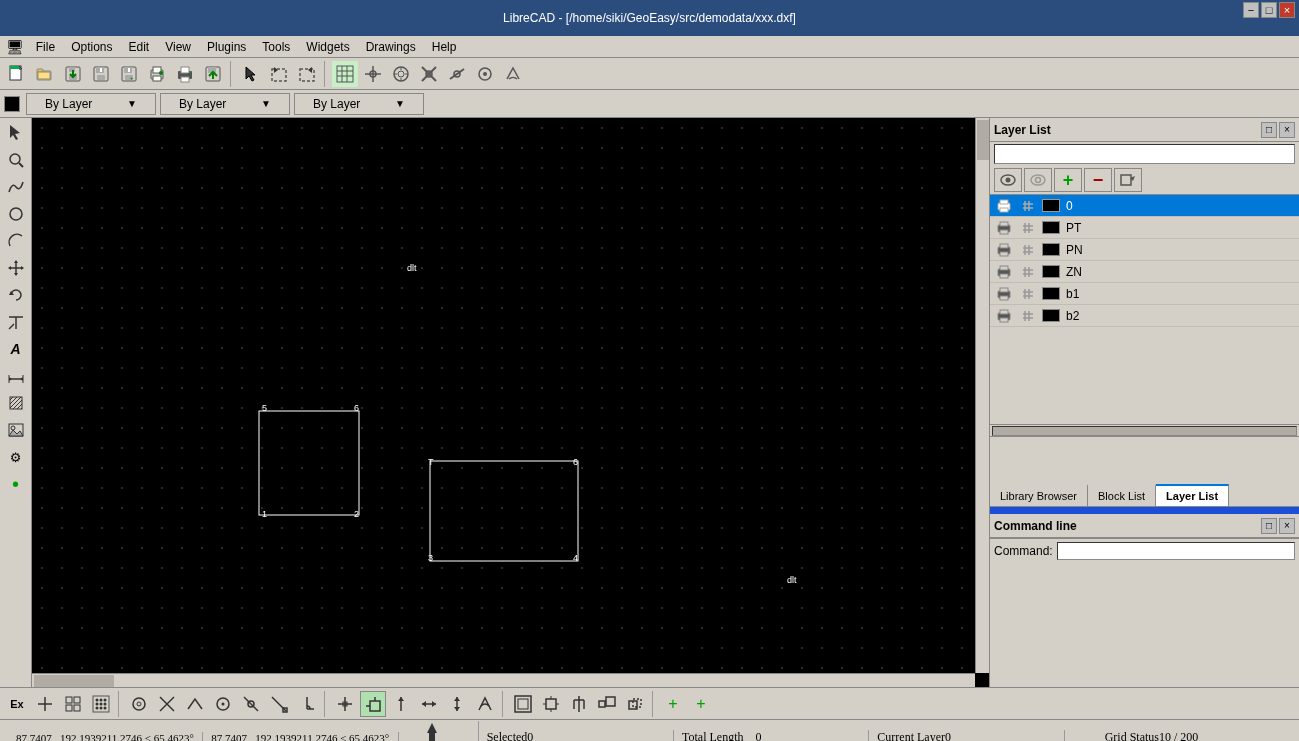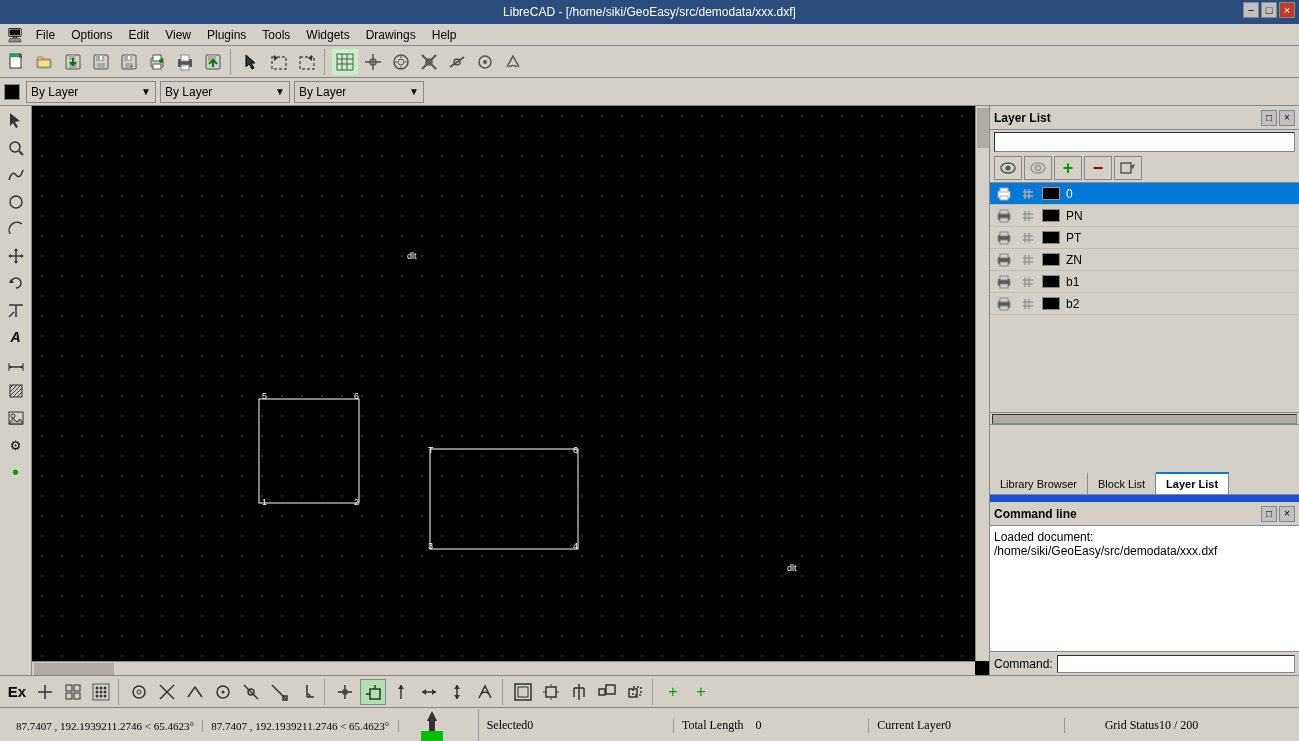--- a/index.html
+++ b/index.html
@@ -5,21 +5,21 @@
     * { box-sizing: border-box; margin: 0; padding: 0; }
     body { font-family: 'Liberation Sans', Arial, sans-serif; font-size: 12px; background: #d4d0c8; overflow: hidden; width: 1299px; height: 741px; }
 
     
     #titlebar {
       background: #2b4d7e;
       color: white;
       text-align: center;
       padding: 3px 0;
       font-size: 12px;
-      height: 24px;
+      height: 36px;
       display: flex;
       align-items: center;
       justify-content: center;
       position: relative;
     }
     #titlebar-controls {
       position: absolute;
       right: 4px;
       top: 2px;
       display: flex;
@@ -79,21 +79,21 @@
       gap: 4px;
     }
     .prop-select {
       height: 22px;
       min-width: 130px;
       background: #d4d0c8;
       border: 1px solid #888;
       font-size: 12px;
       display: flex;
       align-items: center;
-      padding: 0 4px;
+      padding: 0 18px;
       cursor: pointer;
       justify-content: space-between;
     }
     .prop-select span.arrow { font-size: 10px; }
 
     
     #main-layout {
       display: flex;
       height: calc(741px - 22px - 22px - 32px - 28px - 32px - 36px);
     }
@@ -734,41 +734,41 @@
           </div>
           <div class="layer-cell hash">
             <svg width="12" height="12" viewBox="0 0 12 12">
                 <line x1="3" y1="1" x2="3" y2="11" stroke="#999" stroke-width="1.5"></line>
                 <line x1="7" y1="1" x2="7" y2="11" stroke="#999" stroke-width="1.5"></line>
                 <line x1="1" y1="4" x2="11" y2="4" stroke="#999" stroke-width="1.5"></line>
                 <line x1="1" y1="8" x2="11" y2="8" stroke="#999" stroke-width="1.5"></line>
               </svg>
           </div>
           <div class="layer-cell color" style="background:#000; border:1px solid #888; width:18px; height:13px;"></div>
-          <div class="layer-cell name">PN</div>
+          <div class="layer-cell name">PT</div>
         </div>
 
         <div class="layer-row">
           <div class="layer-cell icon">
             <svg width="14" height="14" viewBox="0 0 14 14">
                 <rect x="1" y="4" width="12" height="7" rx="1" fill="#555" stroke="#888"></rect>
                 <rect x="3" y="1" width="8" height="4" fill="#d4d0c8" stroke="#888"></rect>
                 <rect x="3" y="9" width="8" height="4" fill="#d4d0c8" stroke="#888"></rect>
               </svg>
           </div>
           <div class="layer-cell hash">
             <svg width="12" height="12" viewBox="0 0 12 12">
                 <line x1="3" y1="1" x2="3" y2="11" stroke="#999" stroke-width="1.5"></line>
                 <line x1="7" y1="1" x2="7" y2="11" stroke="#999" stroke-width="1.5"></line>
                 <line x1="1" y1="4" x2="11" y2="4" stroke="#999" stroke-width="1.5"></line>
                 <line x1="1" y1="8" x2="11" y2="8" stroke="#999" stroke-width="1.5"></line>
               </svg>
           </div>
           <div class="layer-cell color" style="background:#000; border:1px solid #888; width:18px; height:13px;"></div>
-          <div class="layer-cell name">PT</div>
+          <div class="layer-cell name">PN</div>
         </div>
 
         <div class="layer-row">
           <div class="layer-cell icon">
             <svg width="14" height="14" viewBox="0 0 14 14">
                 <rect x="1" y="4" width="12" height="7" rx="1" fill="#555" stroke="#888"></rect>
                 <rect x="3" y="1" width="8" height="4" fill="#d4d0c8" stroke="#888"></rect>
                 <rect x="3" y="9" width="8" height="4" fill="#d4d0c8" stroke="#888"></rect>
               </svg>
           </div>
@@ -837,33 +837,30 @@
     </div>
 
     <div id="command-panel">
       <div id="command-header">
         <span>Command line</span>
         <div class="panel-controls">
           <div class="panel-ctrl-btn">□</div>
           <div class="panel-ctrl-btn">×</div>
         </div>
       </div>
-      <div id="command-output">
-        <span>Loaded document: /home/siki/GeoEasy/src/demodata/xxx.dxf</span>
-      </div>
       <div id="command-input-row">
         <span id="command-label">Command:</span>
         <input id="command-input" type="text" style="">
       </div>
     </div>
   </div>
 </div>
 
 <div id="bottom-toolbar">
-  <div class="bt-btn" style="font-size:15px; font-weight:bold;">Ex</div>
+  <div class="bt-btn" style="font-size:11px; font-weight:bold;">Ex</div>
   <div class="bt-btn">
     <svg width="18" height="18" viewBox="0 0 18 18">
         <line x1="9" y1="2" x2="9" y2="16" stroke="#333" stroke-width="1.5"></line>
         <line x1="2" y1="9" x2="16" y2="9" stroke="#333" stroke-width="1.5"></line>
       </svg>
   </div>
   <div class="bt-btn">
     <svg width="18" height="18" viewBox="0 0 18 18">
         <rect x="2" y="2" width="6" height="6" fill="none" stroke="#333" stroke-width="1"></rect>
         <rect x="10" y="2" width="6" height="6" fill="none" stroke="#333" stroke-width="1"></rect>

